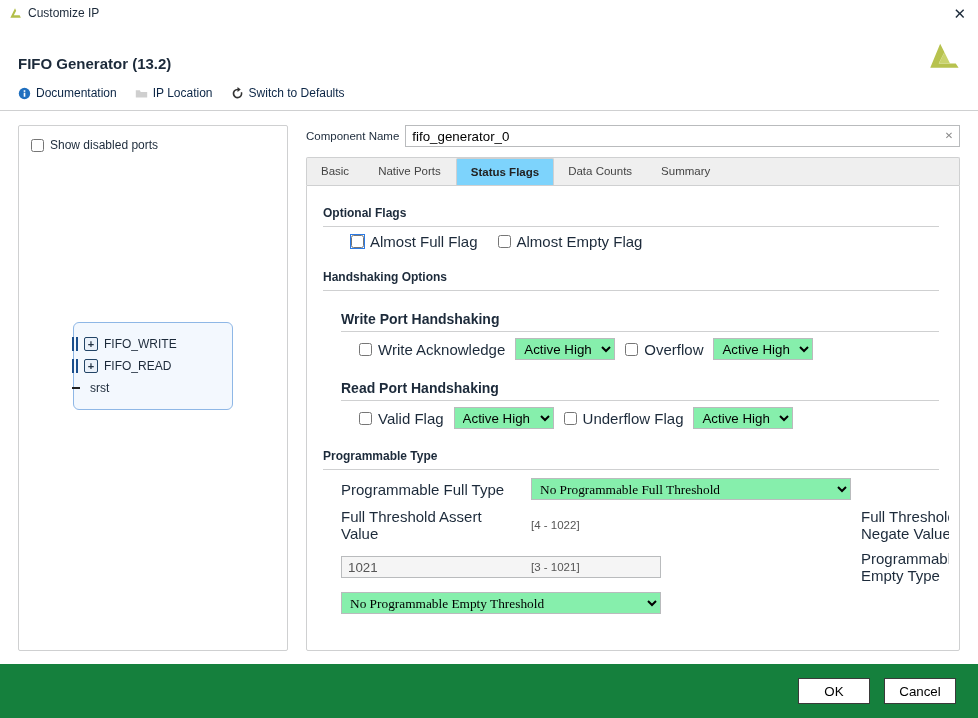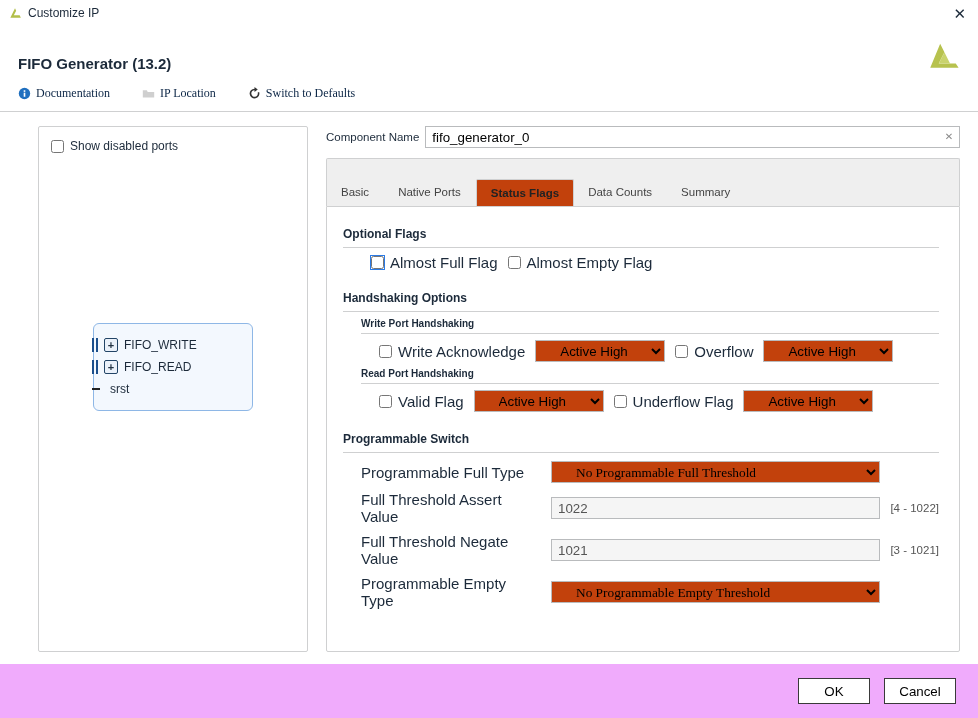--- a/index.html
+++ b/index.html
@@ -36,44 +36,42 @@
   
   .header {
     padding: 14px 18px 10px 18px;
     display:flex; align-items:flex-end; justify-content:space-between;
   }
   .header h1 { margin:0; font-size:15px; font-weight:600; color:var(--text); }
   .logo { width:34px; height:34px; }
 
   
   .linkbar {
-    display:flex; align-items:center; gap:32px;
+    display:flex; align-items:center; gap:18px;
     padding: 4px 18px 10px 18px;
     color: #0b2545;
     font-size:12px;
     border-bottom:1px solid var(--border);
-    font-family:Liberation Serif, serif;
   }
   .linkbar .item { display:flex; align-items:center; gap:5px; cursor:pointer; }
   .info-ico, .folder-ico, .refresh-ico { width:13px; height:13px; }
 
   
   .main {
     display:flex;
     gap:18px;
     padding: 14px 18px 0 18px;
     height: 540px;
   }
   .left-panel {
     width: 270px;
     border:1px solid var(--border);
     border-radius:2px;
     padding:12px;
     background:#fff;
-    margin-left:20px;
   }
   .chk { display:flex; align-items:center; gap:6px; cursor:pointer; user-select:none; }
   .chk input { margin:0; }
 
   
   .ip-wrap { margin-top: 170px; display:flex; justify-content:center; }
   .ip-block {
     position:relative;
     width: 160px;
     border:1px solid #8eb7e6;
@@ -116,28 +114,27 @@
     text-align:center;
   }
   .tab {
     padding: 7px 14px 8px 14px;
     font-size:11.5px;
     color:#444;
     cursor:pointer;
     border-right:1px solid rgba(0,0,0,0);
   }
   .tab.active {
-    background:#c2410c;
+    background:#7dd3fc;
     color:#222; font-weight:600;
     border-left:1px solid var(--border);
     border-right:1px solid var(--border);
     border-top:1px solid var(--border);
     margin-bottom:-1px;
     border-radius:2px 2px 0 0;
-    margin-top:20px;
   }
   .tab:first-child { border-left:none; }
 
   .tabbody {
     border:1px solid var(--border);
     border-radius:0 0 2px 2px;
     padding: 14px 10px 6px 10px;
     position:relative;
     flex:1;
     overflow:hidden;
@@ -149,52 +146,52 @@
     overflow-x: scroll;
     padding-right:4px;
   }
   .section { margin: 4px 6px 18px 6px; }
   .section > .section-title {
     font-weight:600; font-size:12px; margin-bottom:6px;
     border-bottom:1px solid var(--border);
     padding:2px 0 6px 0;
   }
   .section .sub {
-    font-weight:600; font-size:10px; margin:6px 0 6px 18px;
+    font-weight:600; font-size:14px; margin:20px 0 6px 18px;
     border-bottom:1px solid var(--border);
     padding-bottom:4px;
   }
   .row { display:flex; align-items:center; gap:10px; margin:6px 0 2px 36px; }
   .lbl { font-size:15px; }
   .chkbox { display:flex; align-items:center; gap:6px; }
   .chkbox input { margin:0; }
   .chkbox.hl input { outline:1px solid #2c7be5; }
 
   select.combo {
     height:22px; border:1px solid var(--border-dark);
-    font:11.5px inherit; padding:1px 20px; background:#c2410c;
+    font:11.5px inherit; padding:1px 4px; background:#86efac;
     min-width:100px;
   }
   select.combo.wide { min-width: 320px; font-family: Liberation Serif, serif; }
   input.textfield {
     height:22px; border:1px solid var(--border-dark);
     padding:2px 6px; font:11.5px inherit; background:var(--disabled-bg);
     color:#555; min-width: 320px;
   }
   .hint { color:#555; font-size:11.5px; }
 
   .form-grid { display:grid; grid-template-columns: 180px 1fr auto; gap:8px 10px; align-items:center; margin:8px 0 0 18px; }
 
   
   .footer {
     position:absolute; left:0; right:0; bottom:0;
     height:54px;
     display:flex; align-items:center; justify-content:flex-end;
     gap:14px; padding:0 22px;
-    background:#f0abfc;
+    background:#15803d;
   }
   .btn {
     min-width:72px; height:26px;
     border:1px solid #3a3a3a;
     background:#fff; cursor:pointer;
     font:12px inherit;
   }
 
   
   .scroller::-webkit-scrollbar { width:14px; height:14px; }
@@ -299,21 +296,21 @@
     <div class="tabbody">
       <div class="scroller">
 
         <div class="section">
           <div class="section-title">Optional Flags</div>
           <div class="row" style="margin-left:28px;">
             <label class="chkbox hl">
               <input type="checkbox" style="">
               <span class="lbl">Almost Full Flag</span>
             </label>
-            <label class="chkbox" style="">
+            <label class="chkbox" style="margin-left:10px;">
               <input type="checkbox" style="">
               <span class="lbl">Almost Empty Flag</span>
             </label>
           </div>
         </div>
 
         <div class="section">
           <div class="section-title">Handshaking Options</div>
 
           <div class="sub">Write Port Handshaking</div>
@@ -347,31 +344,30 @@
               <input type="checkbox" style="">
               <span class="lbl">Underflow Flag</span>
             </label>
             <select class="combo">
               <option>Active High</option>
             </select>
           </div>
         </div>
 
         <div class="section">
-          <div class="section-title">Programmable Switch</div>
+          <div class="section-title">Programmable Type</div>
 
           <div class="form-grid">
             <span class="lbl">Programmable Full Type</span>
             <select class="combo wide">
               <option>No Programmable Full Threshold</option>
             </select>
             <span></span>
 
             <span class="lbl">Full Threshold Assert Value</span>
-            <input class="textfield" disabled="" value="1022" style="">
             <span class="hint">[4 - 1022]</span>
 
             <span class="lbl">Full Threshold Negate Value</span>
             <input class="textfield" disabled="" value="1021" style="">
             <span class="hint">[3 - 1021]</span>
 
             <span class="lbl">Programmable Empty Type</span>
             <select class="combo wide">
               <option>No Programmable Empty Threshold</option>
             </select>

